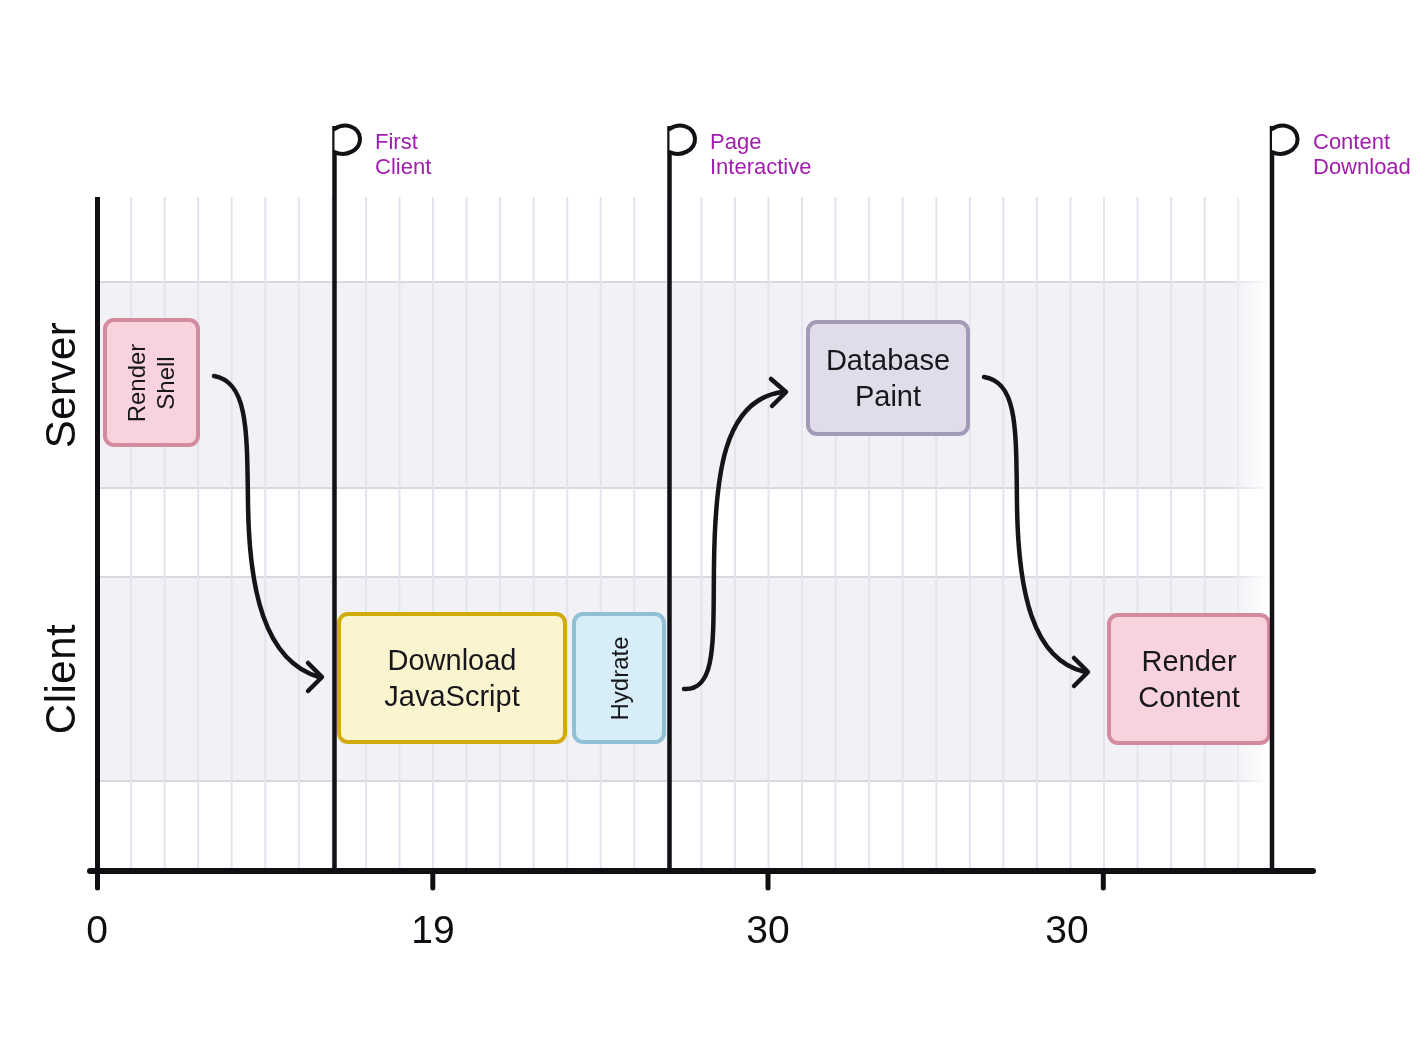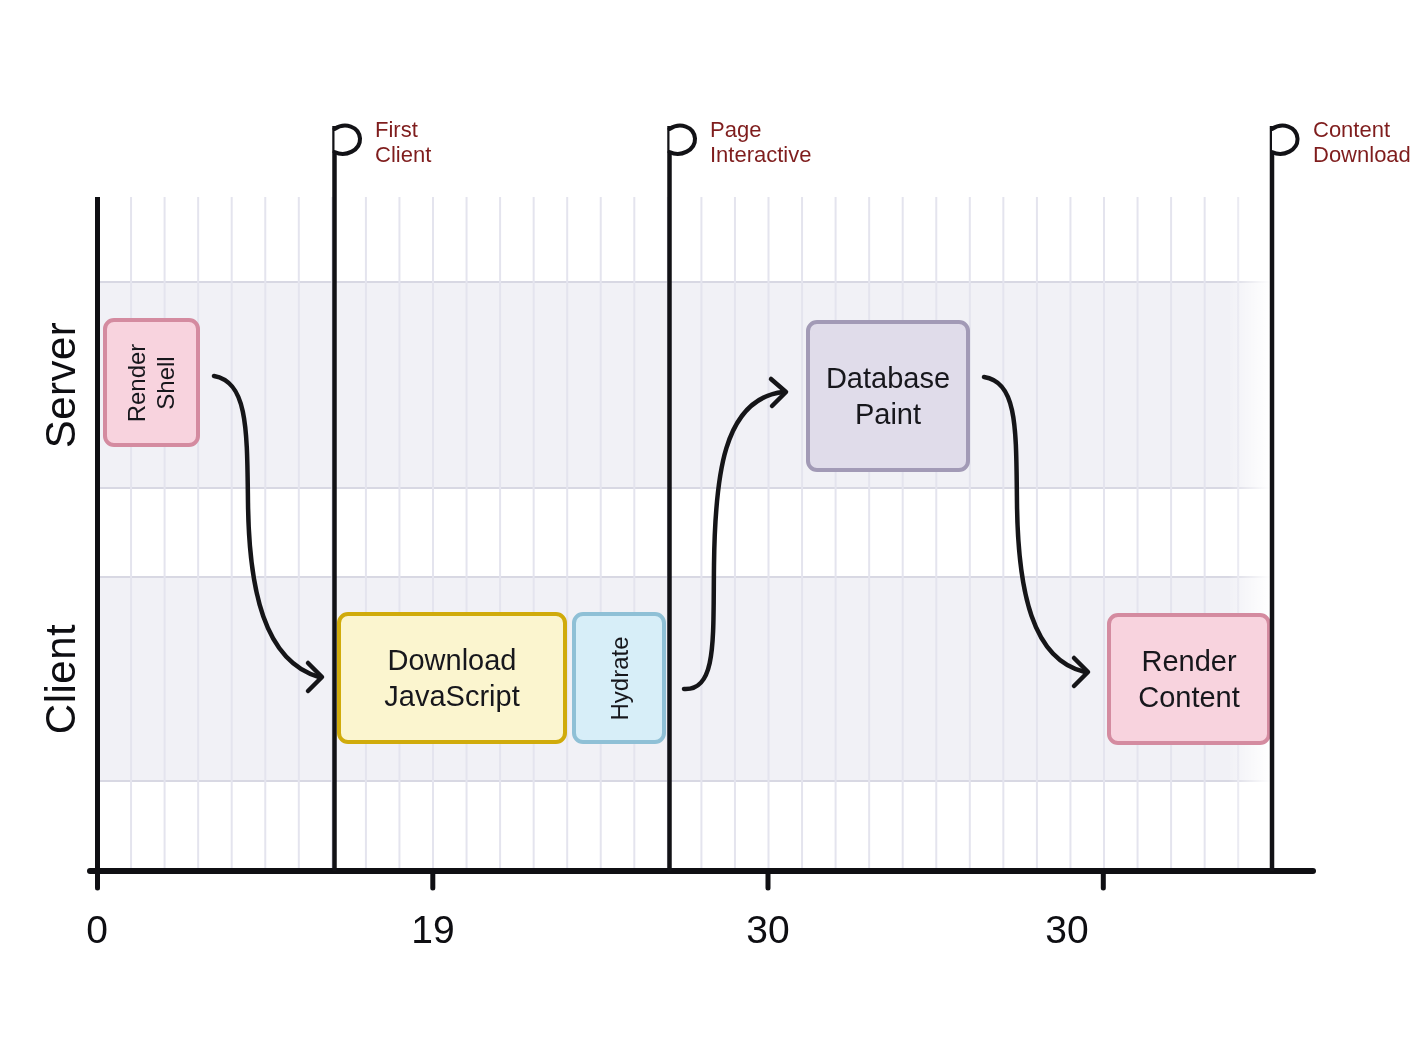--- a/index.html
+++ b/index.html
@@ -17,21 +17,21 @@
     font-size:42px;letter-spacing:0.5px;white-space:nowrap;color:#0e0e12;
   }
   .task{
     position:absolute;box-sizing:border-box;border:4px solid;border-radius:11px;
     display:flex;flex-direction:column;align-items:center;justify-content:center;
     color:#17171c;
   }
   .task .ln{font-size:29px;line-height:36px;white-space:nowrap;text-align:center;}
   .rot-inner{transform:rotate(-90deg);text-align:center;}
   .task .rot-inner .ln{font-size:24px;line-height:29px;}
-  .flag-label{position:absolute;font-size:22px;line-height:25px;color:#7f1d1d;}
+  .flag-label{position:absolute;font-size:22px;line-height:25px;color:#a21caf;margin-top:12px;}
   .tick-label{
     position:absolute;transform:translateX(-50%);
     font-size:39px;color:#0e0e12;white-space:nowrap;
   }
 </style>
 </head>
 <body>
 
 <div id="canvas">
 
@@ -99,21 +99,21 @@
     <div class="ln">Download</div>
     <div class="ln">JavaScript</div>
   </div>
 
   <div class="task" style="left: 572px; top: 612px; width: 94px; height: 132px; background-color: rgb(215, 238, 248); border-color: rgb(143, 192, 214);">
     <div class="rot-inner">
       <div class="ln">Hydrate</div>
     </div>
   </div>
 
-  <div class="task" style="left: 806px; top: 320px; width: 164px; height: 152px; background-color: rgb(224, 220, 234); border-color: rgb(162, 154, 182);">
+  <div class="task" style="left: 806px; top: 320px; width: 164px; height: 116px; background-color: rgb(224, 220, 234); border-color: rgb(162, 154, 182);">
     <div class="ln">Database</div>
     <div class="ln">Paint</div>
   </div>
 
   <div class="task" style="left: 1107px; top: 613px; width: 164px; height: 132px; background-color: rgb(248, 211, 222); border-color: rgb(212, 139, 160);">
     <div class="ln">Render</div>
     <div class="ln">Content</div>
   </div>
 
   <div class="flag-label" style="left:375px;top:117px">

